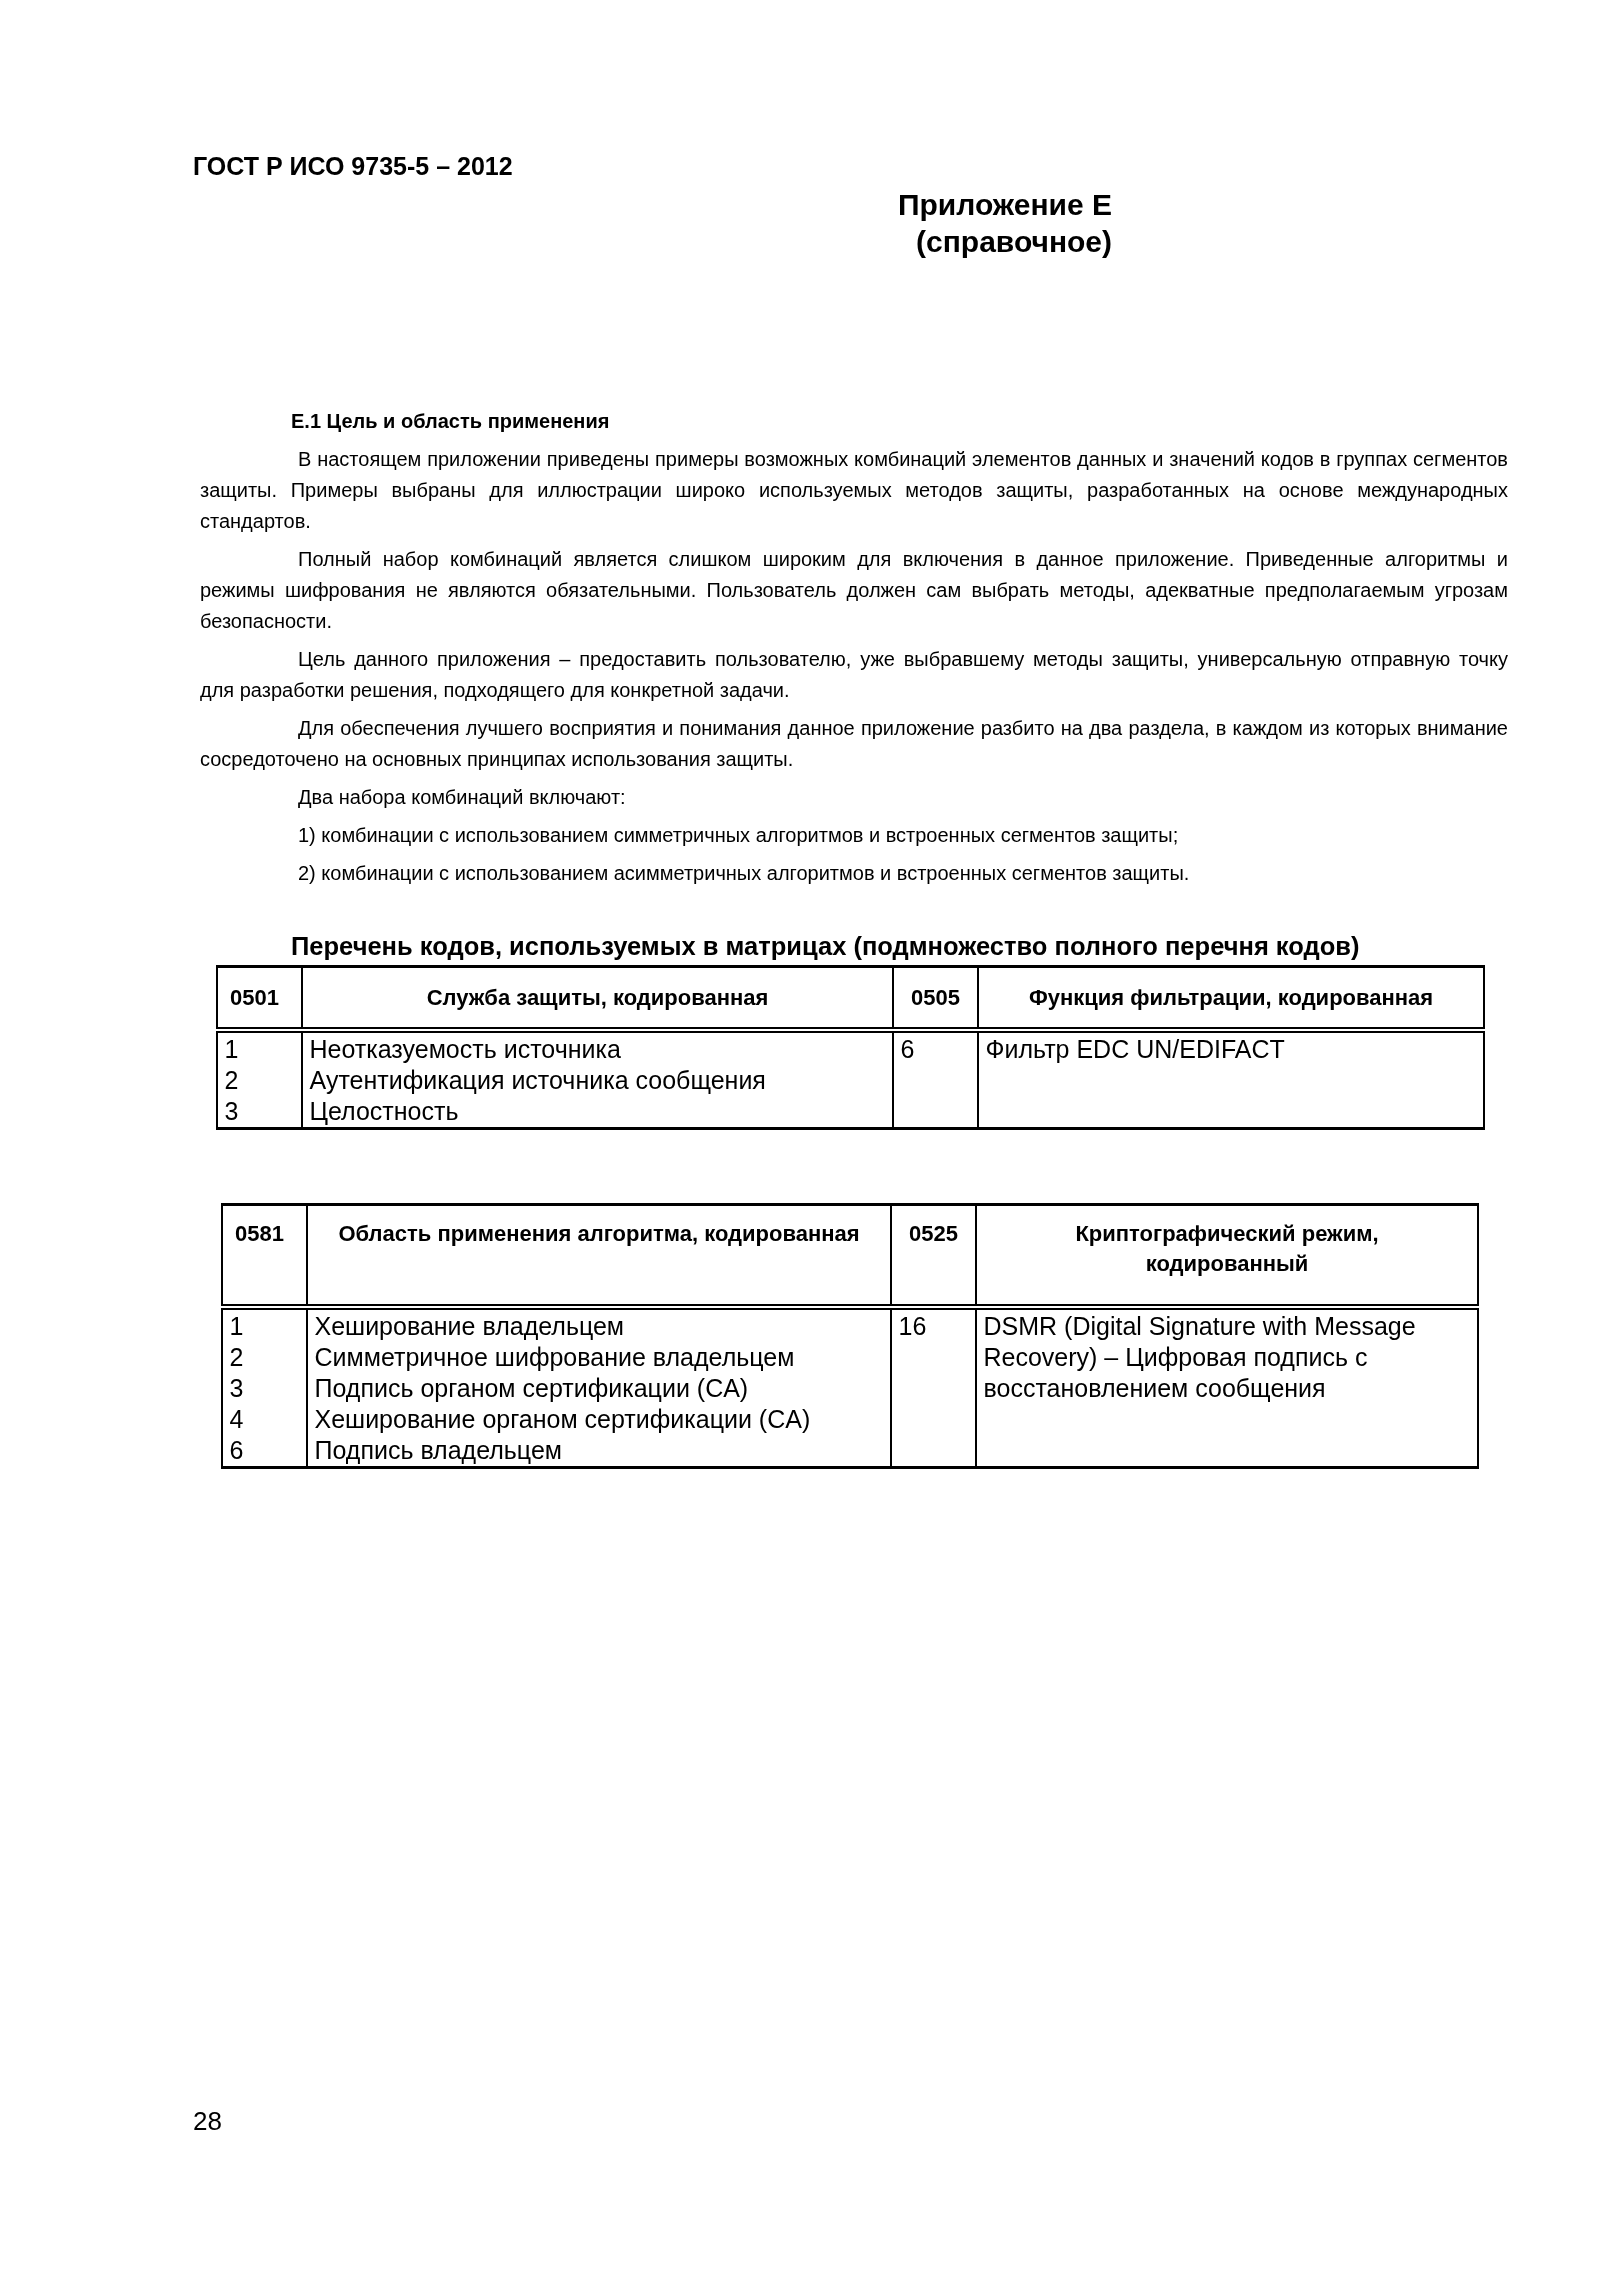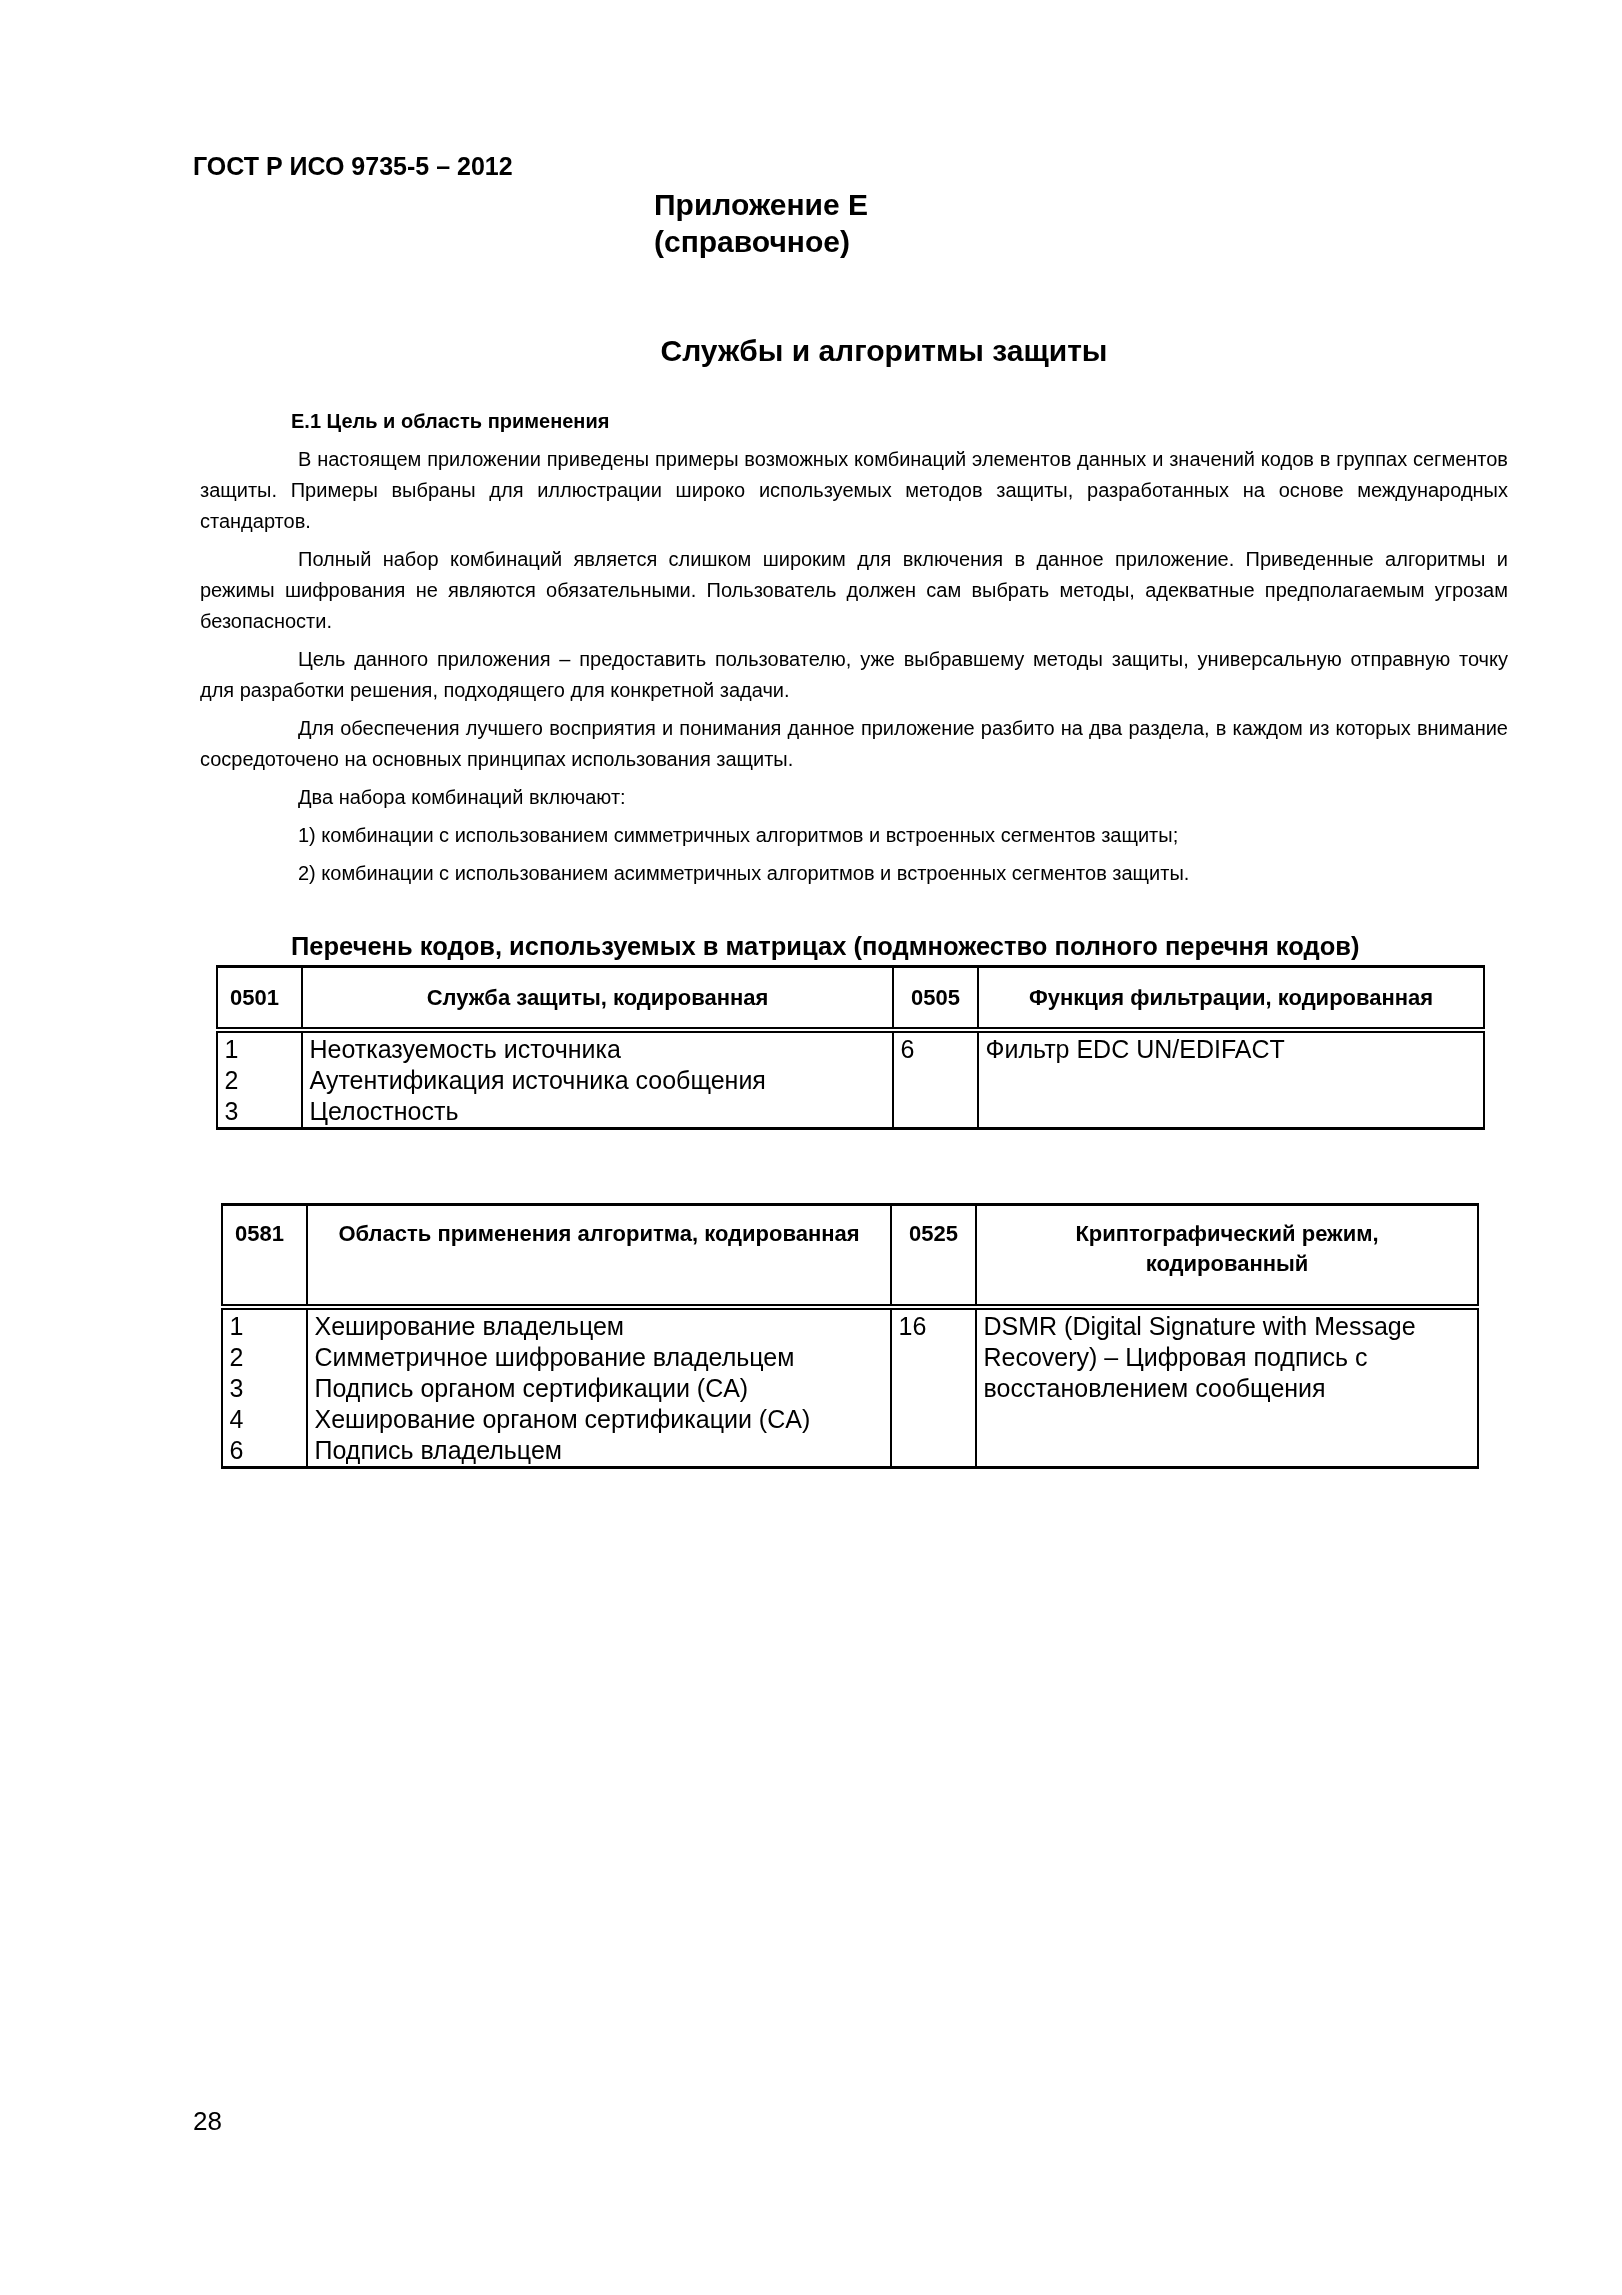--- a/index.html
+++ b/index.html
@@ -1,20 +1,20 @@
 <!DOCTYPE html>
 <html style="font-size:10.5px"><head>
 <meta charset="utf-8">
 <style>
   html, body { margin: 0; padding: 0; background: #ffffff; }
   body { width: 1623px; height: 2295px; position: relative; overflow: hidden;
          font-family: "Liberation Sans", "DejaVu Sans", sans-serif; color: #000; }
   .page { position: absolute; left: 0; top: 0; width: 1623px; height: 2295px; border-radius: 14px; }
   .doc-code { position: absolute; left: 193px; top: 152px; font-size: 25px; font-weight: bold; }
-  .appendix-title { position: absolute; left: 654px; width: 458px; top: 186px; text-align: left;
+  .appendix-title { position: absolute; left: 654px; width: 458px; top: 186px; text-align: right;
                     font-size: 30px; font-weight: bold; line-height: 37px; }
   .section-title { position: absolute; left: 393px; width: 982px; top: 334px; text-align: center;
                    font-size: 30px; font-weight: bold; }
   .body-text { position: absolute; left: 193px; width: 1322px; top: 406px;
                font-size: 20px; line-height: 31px; }
   .body-text p { margin: 7px; text-align: justify; text-indent: 98px; }
   .subsection-heading { font-weight: bold; margin: 0; padding-left: 98px; }
   .list-item { margin: 0; text-align: justify; text-indent: 98px; }
   .table-caption { position: absolute; left: 291px; top: 932px; font-size: 25.5px; font-weight: bold; }
   table.codes { position: absolute; border-collapse: collapse; font-size: 25px; }
@@ -33,21 +33,20 @@
 <body>
 
 <div class="page">
   <div class="doc-code">ГОСТ Р ИСО 9735-5 – 2012</div>
 
   <div class="appendix-title">
     <div>Приложение Е</div>
     <div>(справочное)</div>
   </div>
 
-  <div class="section-title">Службы и алгоритмы защиты</div>
 
   <div class="body-text">
     <div class="subsection-heading">Е.1 Цель и область применения</div>
     <p>В настоящем приложении приведены примеры возможных комбинаций элементов данных и значений кодов в группах сегментов защиты. Примеры выбраны для иллюстрации широко используемых методов защиты, разработанных на основе международных стандартов.</p>
     <p>Полный набор комбинаций является слишком широким для включения в данное приложение. Приведенные алгоритмы и режимы шифрования не являются обязательными. Пользователь должен сам выбрать методы, адекватные предполагаемым угрозам безопасности.</p>
     <p>Цель данного приложения – предоставить пользователю, уже выбравшему методы защиты, универсальную отправную точку для разработки решения, подходящего для конкретной задачи.</p>
     <p>Для обеспечения лучшего восприятия и понимания данное приложение разбито на два раздела, в каждом из которых внимание сосредоточено на основных принципах использования защиты.</p>
     <p>Два набора комбинаций включают:</p>
     <p class="list-item">1) комбинации с использованием симметричных алгоритмов и встроенных сегментов защиты;</p>
     <p class="list-item">2) комбинации с использованием асимметричных алгоритмов и встроенных сегментов защиты.</p>

